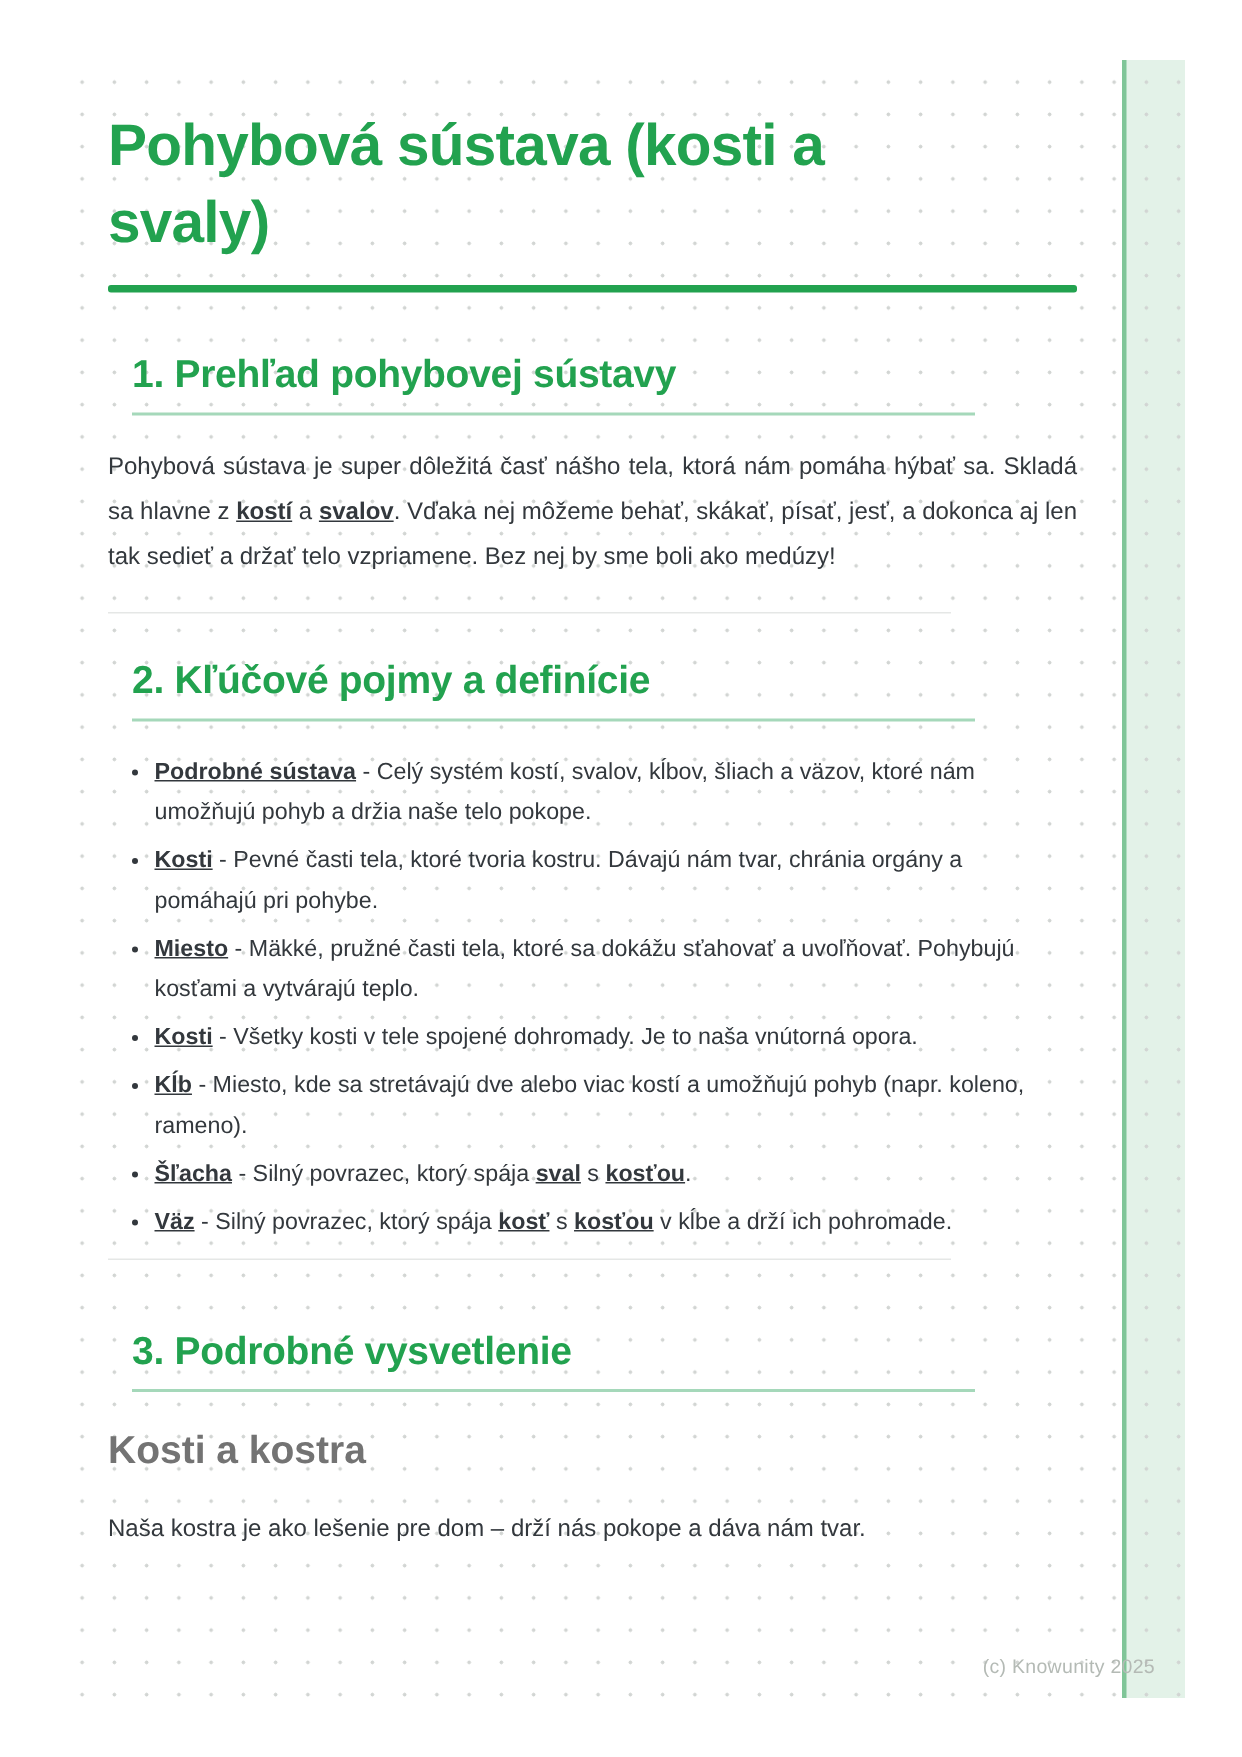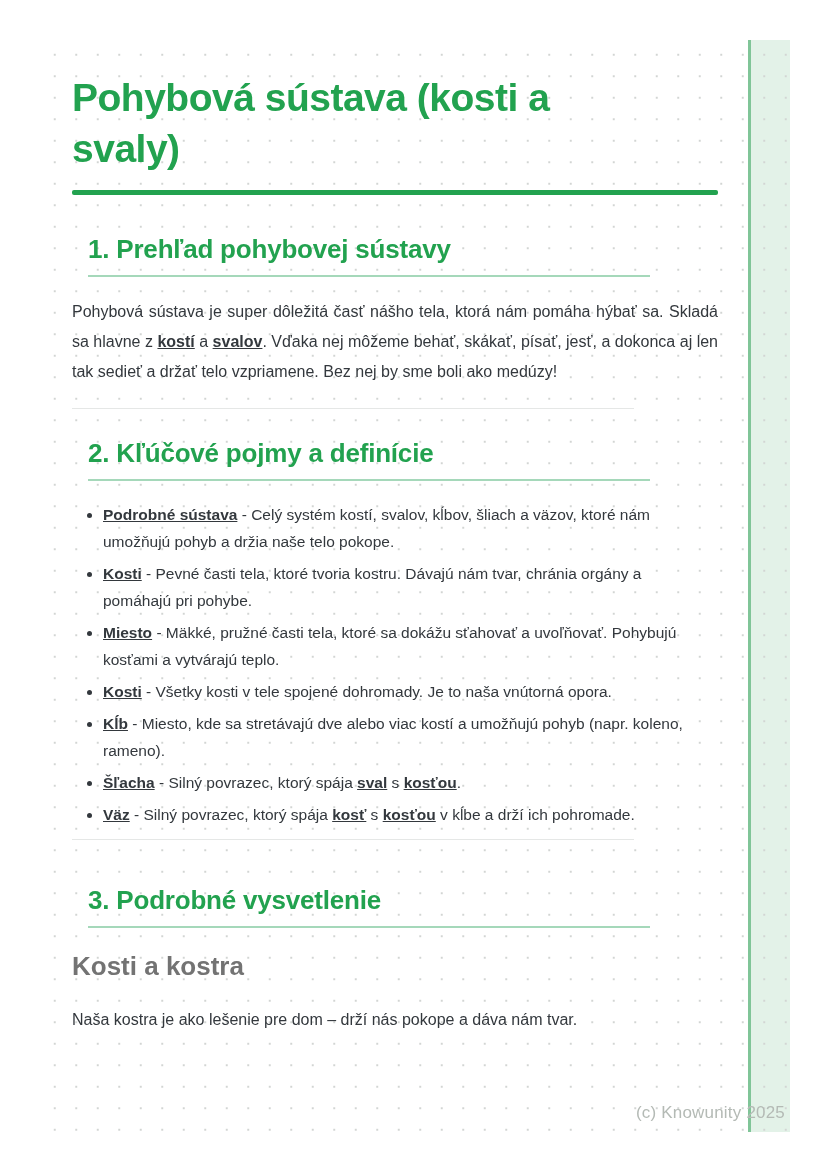--- a/index.html
+++ b/index.html
@@ -118,22 +118,22 @@
     border-top: 1px solid #e5e7e6;
     width: 562px;
     margin: 0;
   }
   hr.d1 { margin-top: 21px; }
   hr.d2 { margin-top: 11px; }
   strong { font-weight: bold; text-decoration: underline; }
   .footer {
     position: absolute;
     top: 1103px;
-    right: 43px;
-    font-size: 17px;
+    right: 58px;
+    font-size: 13px;
     letter-spacing: 0.2px;
     color: #b4bab5;
     z-index: 4;
   }
 </style>
 </head>
 <body>
 
 <div class="page">
   <div class="stripe"></div>

